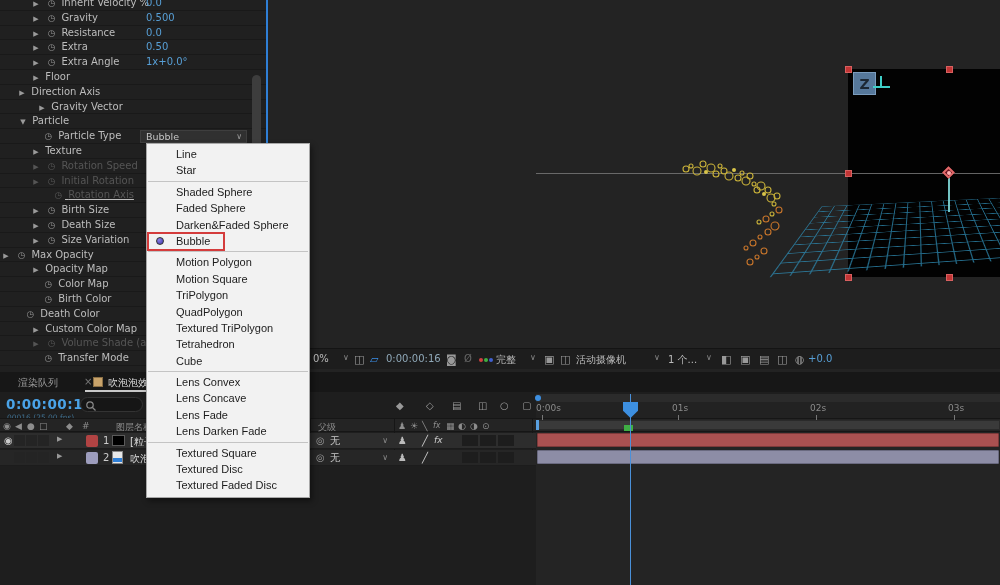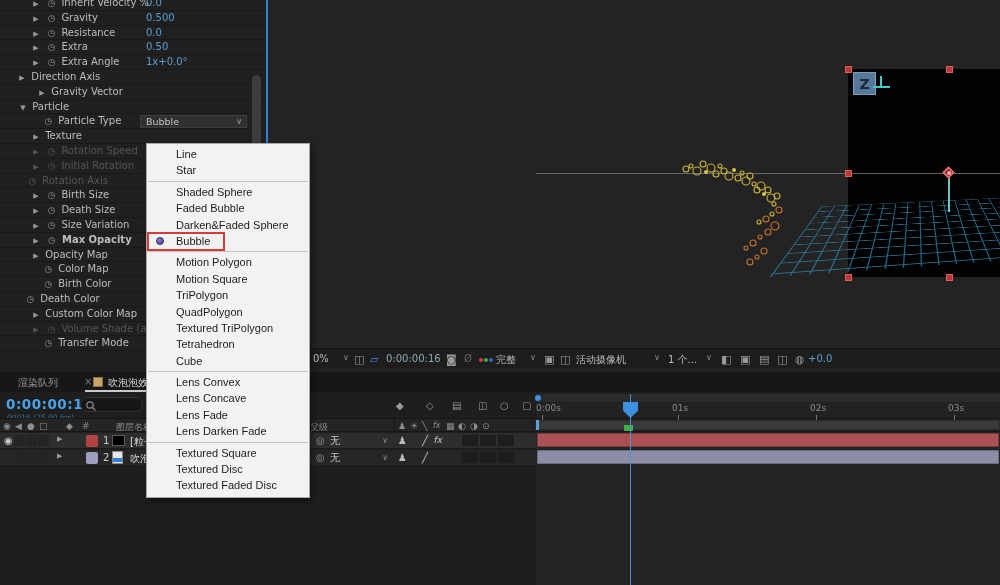--- a/index.html
+++ b/index.html
@@ -117,20 +117,27 @@
           <span class="val">0.50</span>
           
         </div>
         <div class="fx-row" style="padding-left: 30px;">
           <span class="arrow">▶</span>
           <span class="sw">◷</span>
           <span class="lbl">Extra Angle</span>
           <span class="val">1x+0.0°</span>
           
         </div>
+        <div class="fx-row" style="padding-left: 30px;">
+          <span class="arrow">▶</span>
+          
+          <span class="lbl">Floor</span>
+          
+          
+        </div>
         <div class="fx-row" style="padding-left: 16px;">
           <span class="arrow">▶</span>
           
           <span class="lbl">Direction Axis</span>
           
           
         </div>
         <div class="fx-row" style="padding-left: 36px;">
           <span class="arrow">▶</span>
           
@@ -166,21 +173,21 @@
           
           
         </div>
         <div class="fx-row dim" style="padding-left: 30px;">
           <span class="arrow">▶</span>
           <span class="sw">◷</span>
           <span class="lbl">Initial Rotation</span>
           
           
         </div>
-        <div class="fx-row dim" style="padding-left: 26px;">
+        <div class="fx-row dim" style="padding-left: 52px; text-decoration: underline;">
           
           <span class="sw">◷</span>
           <span class="lbl">Rotation Axis</span>
           
           
         </div>
         <div class="fx-row" style="padding-left: 30px;">
           <span class="arrow">▶</span>
           <span class="sw">◷</span>
           <span class="lbl">Birth Size</span>
@@ -194,21 +201,21 @@
           
           
         </div>
         <div class="fx-row" style="padding-left: 30px;">
           <span class="arrow">▶</span>
           <span class="sw">◷</span>
           <span class="lbl">Size Variation</span>
           
           
         </div>
-        <div class="fx-row" style="padding-left: 30px; font-weight: bold;">
+        <div class="fx-row" style="">
           <span class="arrow">▶</span>
           <span class="sw">◷</span>
           <span class="lbl">Max Opacity</span>
           
           
         </div>
         <div class="fx-row" style="padding-left: 30px;">
           <span class="arrow">▶</span>
           
           <span class="lbl">Opacity Map</span>
@@ -374,21 +381,21 @@
     <span class="tl-toolbar-icons" style="left:522px">▢</span>
 
     <div class="tl-colhead">
       <span style="position:absolute;left:3px;top:2px">◉</span>
       <span style="position:absolute;left:15px;top:2px">◀</span>
       <span style="position:absolute;left:27px;top:2px">●</span>
       <span style="position:absolute;left:39px;top:2px">□</span>
       <span style="position:absolute;left:66px;top:2px">◆</span>
       <span style="position:absolute;left:82px;top:2px">#</span>
       <span style="position:absolute;left:116px;top:2px">图层名称</span>
-      <span style="position:absolute;left:310px;top:2px">父级</span>
+      <span style="position:absolute;left:318px;top:2px">父级</span>
       <span style="position:absolute;left:398px;top:2px">♟</span>
       <span style="position:absolute;left:410px;top:2px">☀</span>
       <span style="position:absolute;left:422px;top:2px">╲</span>
       <span style="position:absolute;left:433px;top:2px;font-style:italic;font-size:8px">fx</span>
       <span style="position:absolute;left:446px;top:2px">▦</span>
       <span style="position:absolute;left:458px;top:2px">◐</span>
       <span style="position:absolute;left:470px;top:2px">◑</span>
       <span style="position:absolute;left:482px;top:2px">⊙</span>
     </div>
     <div class="col-div" style="left:310px"></div>
@@ -477,21 +484,21 @@
       <div class="menu-item sep">
         
         <span></span>
       </div>
       <div class="menu-item">
         
         <span>Shaded Sphere</span>
       </div>
       <div class="menu-item">
         
-        <span>Faded Bubble</span>
+        <span>Faded Sphere</span>
       </div>
       <div class="menu-item">
         
         <span>Darken&amp;Faded Sphere</span>
       </div>
       <div class="menu-item flagged">
         <span class="bullet"></span>
         <span>Bubble</span>
       </div>
       <div class="menu-item sep">

